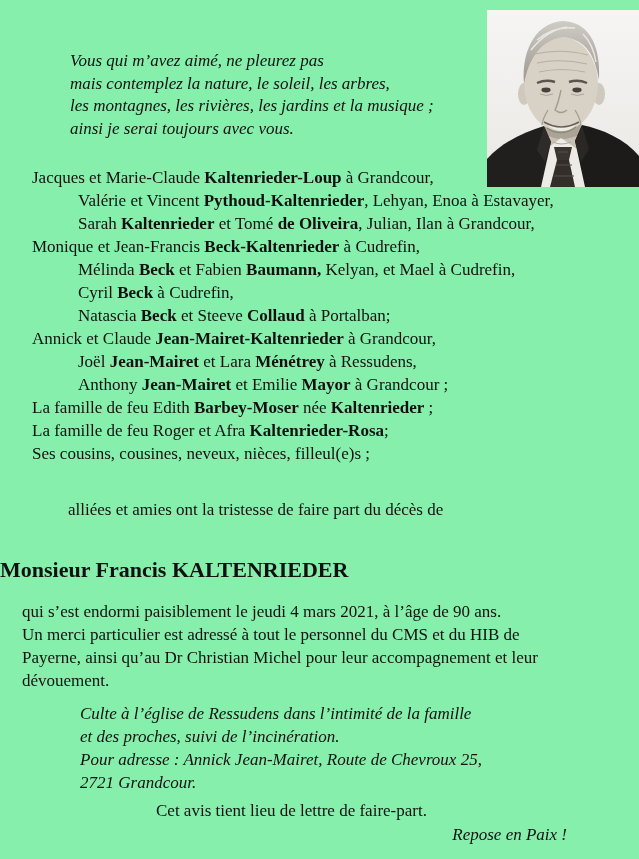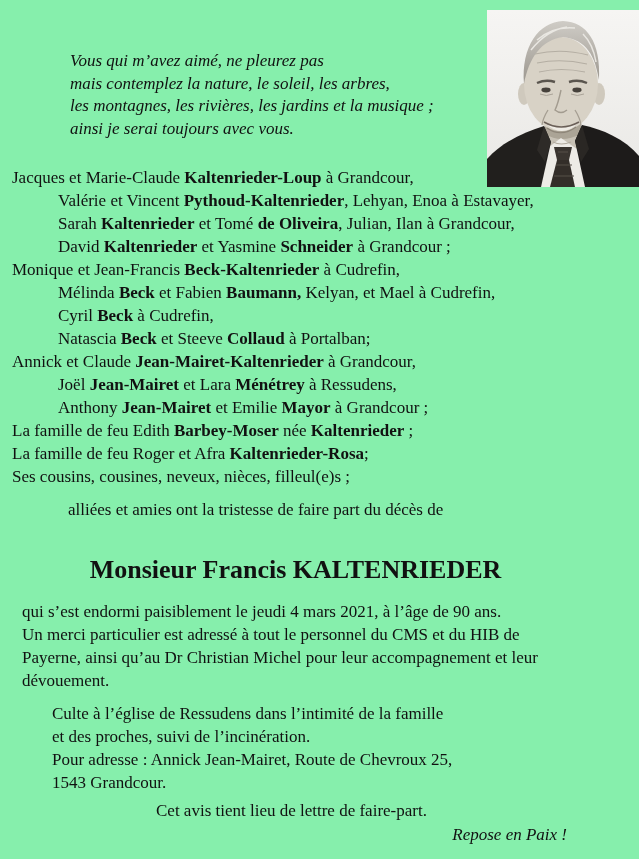--- a/index.html
+++ b/index.html
@@ -17,34 +17,33 @@
   .line b { font-weight: bold; }
   .indent-0 { margin-left: 0; }
   .indent-1 { margin-left: 46px; }
 
   .poem {
     position: absolute; left: 70px; top: 50px;
     font-style: italic;
   }
   .poem .line { line-height: 22.5px; }
 
-  .family   { position: absolute; left: 12px; top: 166px; }
+  .family   { position: absolute; left: 32px; top: 166px; }
   .announce { position: absolute; left: 68px; top: 498px; }
 
   .title {
     position: absolute; left: 0; top: 555px; width: 591px;
-    text-align: center;
     font-weight: bold;
-    font-size: 26px;
+    font-size: 22px;
     line-height: 29px;
     white-space: nowrap;
   }
 
   .notice-block { position: absolute; left: 22px; top: 600px; }
-  .ceremony     { position: absolute; left: 52px; top: 702px; }
+  .ceremony     { position: absolute; left: 80px; top: 702px; font-style: italic; }
   .avis         { position: absolute; left: 156px; top: 799px; }
   .repose       { position: absolute; right: 72px; top: 823px; font-style: italic; }
 
   .photo {
     position: absolute; left: 487px; top: 10px;
     width: 152px; height: 177px;
   }
   .photo svg { display: block; width: 100%; height: 100%; }
 </style>
 </head>
@@ -113,21 +112,20 @@
       <div class="line">Vous qui m’avez aimé, ne pleurez pas</div>
       <div class="line">mais contemplez la nature, le soleil, les arbres,</div>
       <div class="line">les montagnes, les rivières, les jardins et la musique ;</div>
       <div class="line">ainsi je serai toujours avec vous.</div>
     </div>
 
   <div class="family">
       <div class="line indent-0"><span>Jacques et Marie-Claude </span><b>Kaltenrieder-Loup</b><span> à Grandcour,</span></div>
       <div class="line indent-1"><span>Valérie et Vincent </span><b>Pythoud-Kaltenrieder</b><span>, Lehyan, Enoa à Estavayer,</span></div>
       <div class="line indent-1"><span>Sarah </span><b>Kaltenrieder</b><span> et Tomé </span><b>de Oliveira</b><span>, Julian, Ilan à Grandcour,</span></div>
-      <div class="line indent-1"><span>David </span><b>Kaltenrieder</b><span> et Yasmine </span><b>Schneider</b><span> à Grandcour ;</span></div>
       <div class="line indent-0"><span>Monique et Jean-Francis </span><b>Beck-Kaltenrieder</b><span> à Cudrefin,</span></div>
       <div class="line indent-1"><span>Mélinda </span><b>Beck</b><span> et Fabien </span><b>Baumann,</b><span> Kelyan, et Mael à Cudrefin,</span></div>
       <div class="line indent-1"><span>Cyril </span><b>Beck</b><span> à Cudrefin,</span></div>
       <div class="line indent-1"><span>Natascia </span><b>Beck</b><span> et Steeve </span><b>Collaud</b><span> à Portalban;</span></div>
       <div class="line indent-0"><span>Annick et Claude </span><b>Jean-Mairet-Kaltenrieder</b><span> à Grandcour,</span></div>
       <div class="line indent-1"><span>Joël </span><b>Jean-Mairet</b><span> et Lara </span><b>Ménétrey</b><span> à Ressudens,</span></div>
       <div class="line indent-1"><span>Anthony </span><b>Jean-Mairet</b><span> et Emilie </span><b>Mayor</b><span> à Grandcour ;</span></div>
       <div class="line indent-0"><span>La famille de feu Edith </span><b>Barbey-Moser</b><span> née </span><b>Kaltenrieder</b><span> ;</span></div>
       <div class="line indent-0"><span>La famille de feu Roger et Afra </span><b>Kaltenrieder-Rosa</b><span>;</span></div>
       <div class="line indent-0"><span>Ses cousins, cousines, neveux, nièces, filleul(e)s ;</span></div>
@@ -143,20 +141,20 @@
       <div class="line">qui s’est endormi paisiblement le jeudi 4 mars 2021, à l’âge de 90 ans.</div>
       <div class="line">Un merci particulier est adressé à tout le personnel du CMS et du HIB de</div>
       <div class="line">Payerne, ainsi qu’au Dr Christian Michel pour leur accompagnement et leur</div>
       <div class="line">dévouement.</div>
     </div>
 
   <div class="ceremony">
       <div class="line">Culte à l’église de Ressudens dans l’intimité de la famille</div>
       <div class="line">et des proches, suivi de l’incinération.</div>
       <div class="line">Pour adresse : Annick Jean-Mairet, Route de Chevroux 25,</div>
-      <div class="line">1543 Grandcour.</div>
+      <div class="line">2721 Grandcour.</div>
     </div>
 
   <div class="avis line">Cet avis tient lieu de lettre de faire-part.</div>
 
   <div class="repose line">Repose en Paix !</div>
 
 </div>
 
 </body></html>

